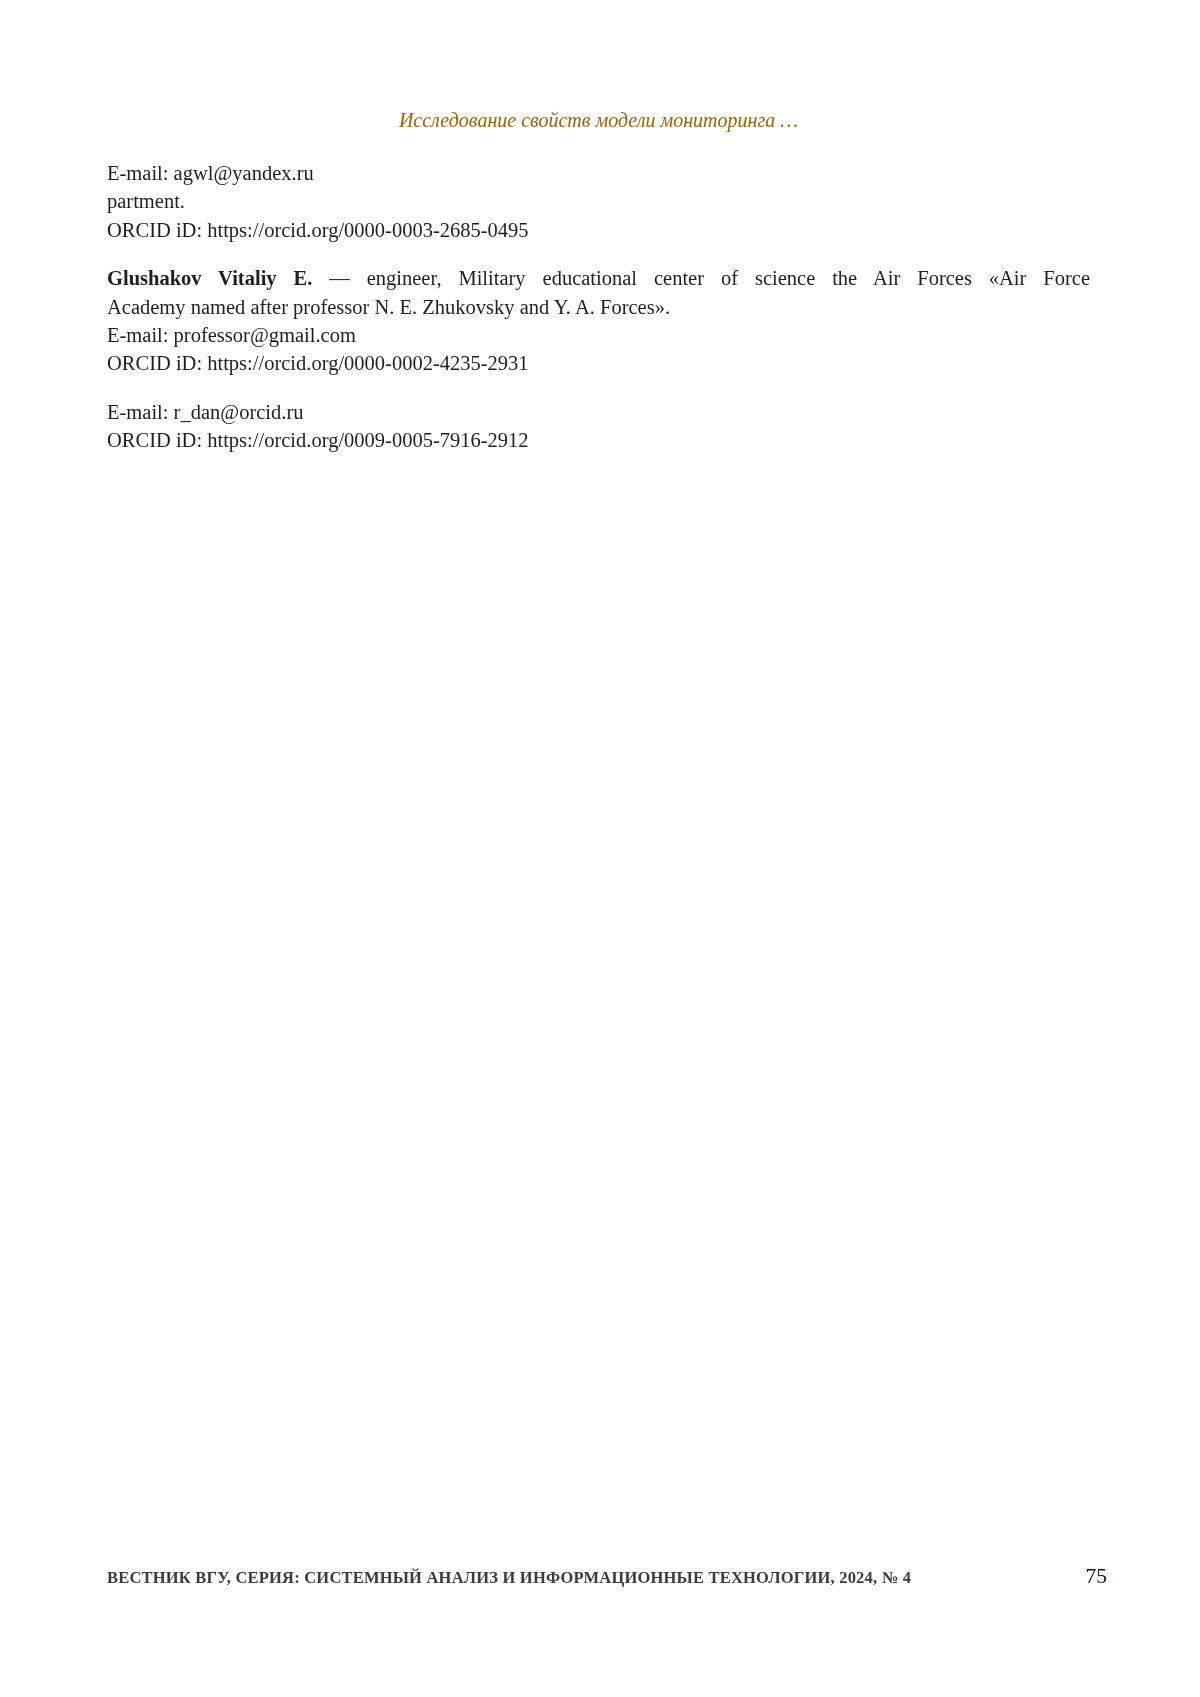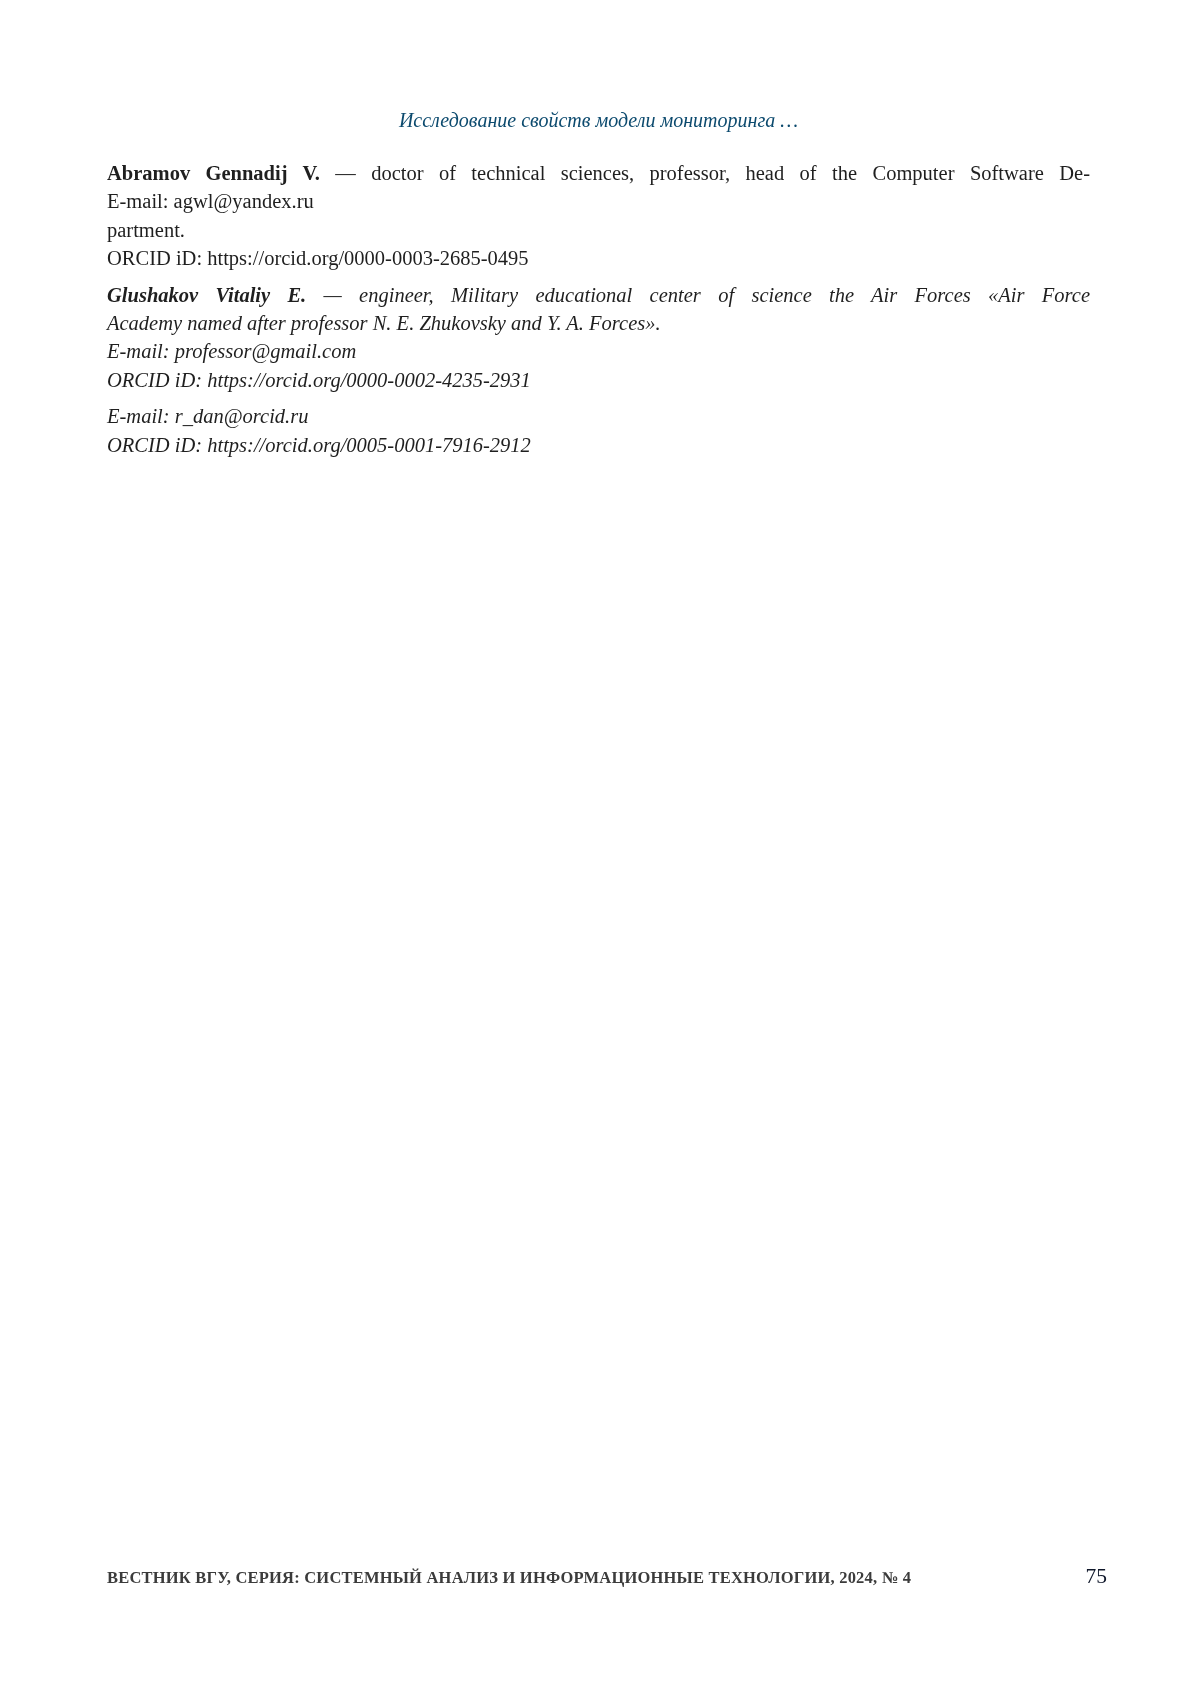--- a/index.html
+++ b/index.html
@@ -16,32 +16,32 @@
   }
   .running-head {
     position: absolute;
     top: 106px;
     left: 107px;
     right: 110px;
     text-align: center;
     font-style: italic;
     font-size: 20px;
     line-height: 28px;
-    color: #0c4a6e;
+    color: #a16207;
   }
   .authors {
     position: absolute;
     top: 159px;
     left: 107px;
     right: 110px;
     font-size: 20.5px;
     line-height: 28.4px;
     text-align: left;
   }
-  .author-block + .author-block { margin-top: 8px; font-style: italic; }
+  .author-block + .author-block { margin-top: 20px; }
   .line { white-space: normal; }
   .justify-full {
     text-align: justify;
     text-align-last: justify;
   }
   .bold { font-weight: bold; }
   .footer {
     position: absolute;
     left: 107px;
     right: 93px;
@@ -66,36 +66,35 @@
 </head>
 <body>
 
 <div class="page">
 
   <div class="running-head">Исследование свойств модели мониторинга …</div>
 
   <div class="authors">
 
     <div class="author-block">
-      <div class="line justify-full"><span class="bold">Abramov Gennadij V.</span><span> — doctor of technical sciences, professor, head of the Computer Software De-</span></div>
       <div class="line">E-mail: agwl@yandex.ru</div>
       <div class="line">partment.</div>
       <div class="line">ORCID iD: https://orcid.org/0000-0003-2685-0495</div>
     </div>
 
     <div class="author-block">
       <div class="line justify-full"><span class="bold">Glushakov Vitaliy E.</span><span> — engineer, Military educational center of science the Air Forces «Air Force</span></div>
       <div class="line">Academy named after professor N. E. Zhukovsky and Y. A. Forces».</div>
       <div class="line">E-mail: professor@gmail.com</div>
       <div class="line">ORCID iD: https://orcid.org/0000-0002-4235-2931</div>
     </div>
 
     <div class="author-block">
       <div class="line">E-mail: r_dan@orcid.ru</div>
-      <div class="line">ORCID iD: https://orcid.org/0005-0001-7916-2912</div>
+      <div class="line">ORCID iD: https://orcid.org/0009-0005-7916-2912</div>
     </div>
 
   </div>
 
   <div class="footer">
     <span class="footer-journal">ВЕСТНИК ВГУ, СЕРИЯ: СИСТЕМНЫЙ АНАЛИЗ И ИНФОРМАЦИОННЫЕ ТЕХНОЛОГИИ, 2024, № 4</span>
     <span class="footer-pagenum">75</span>
   </div>
 
 </div>

